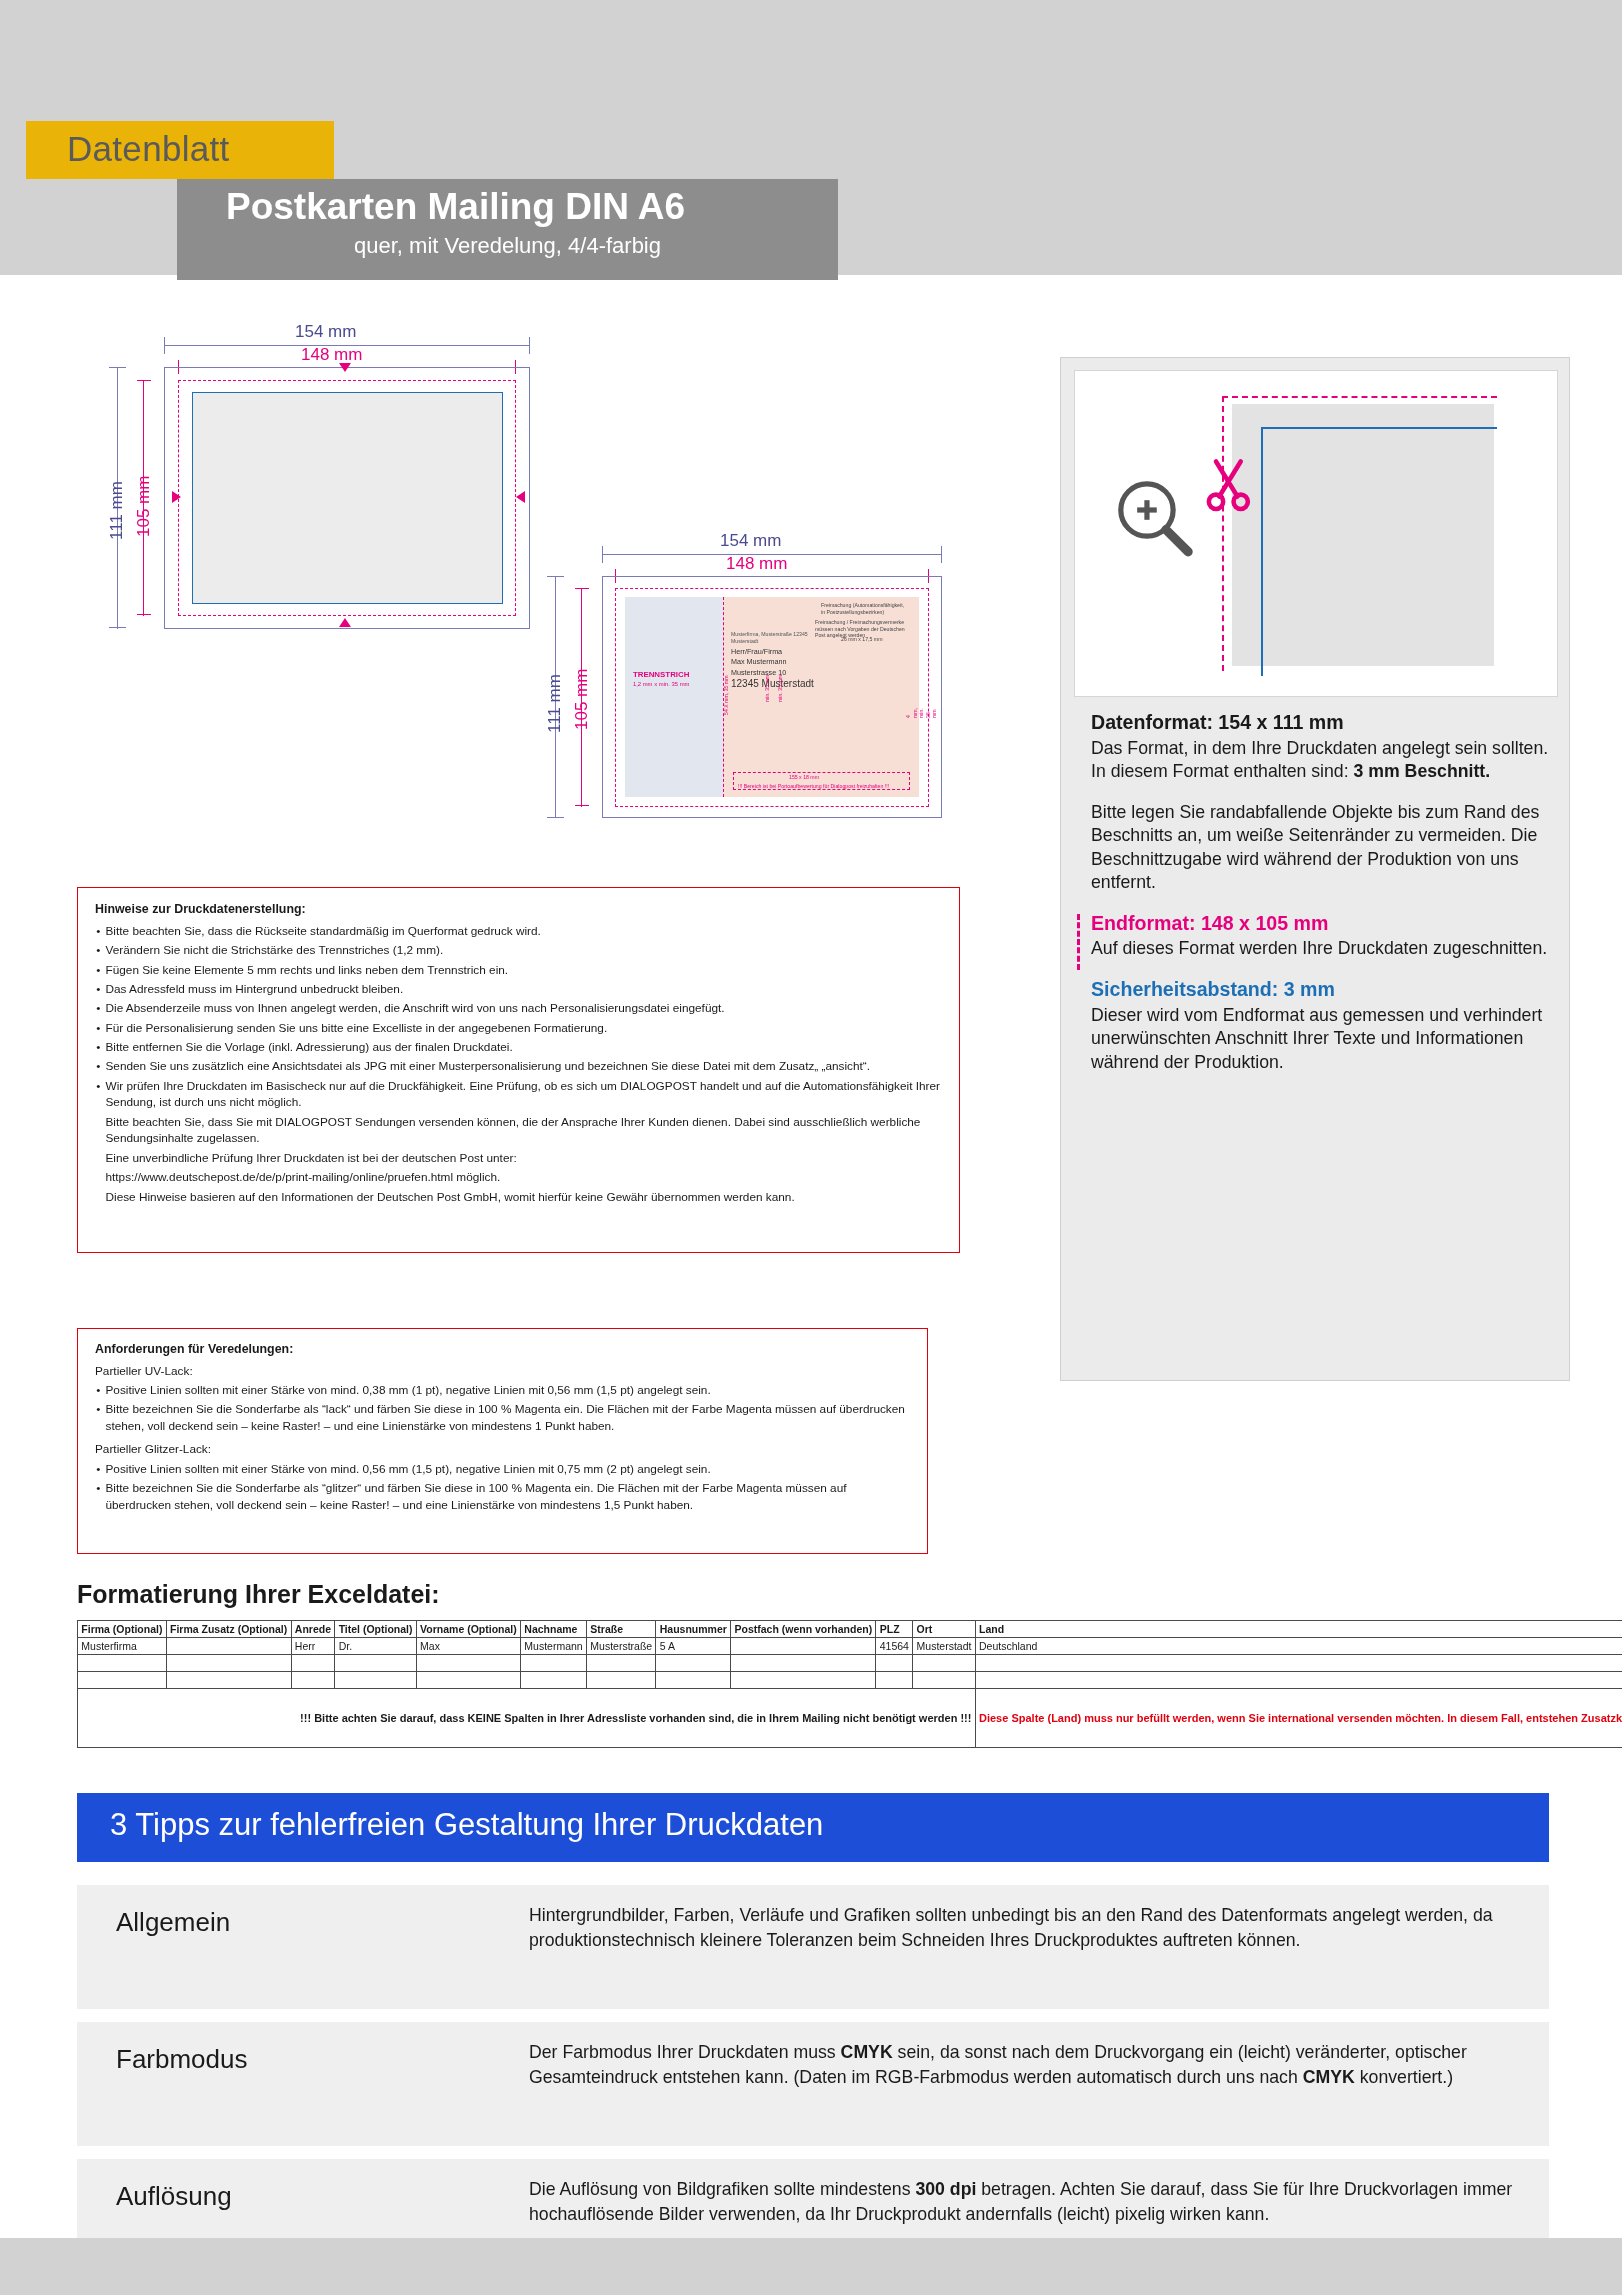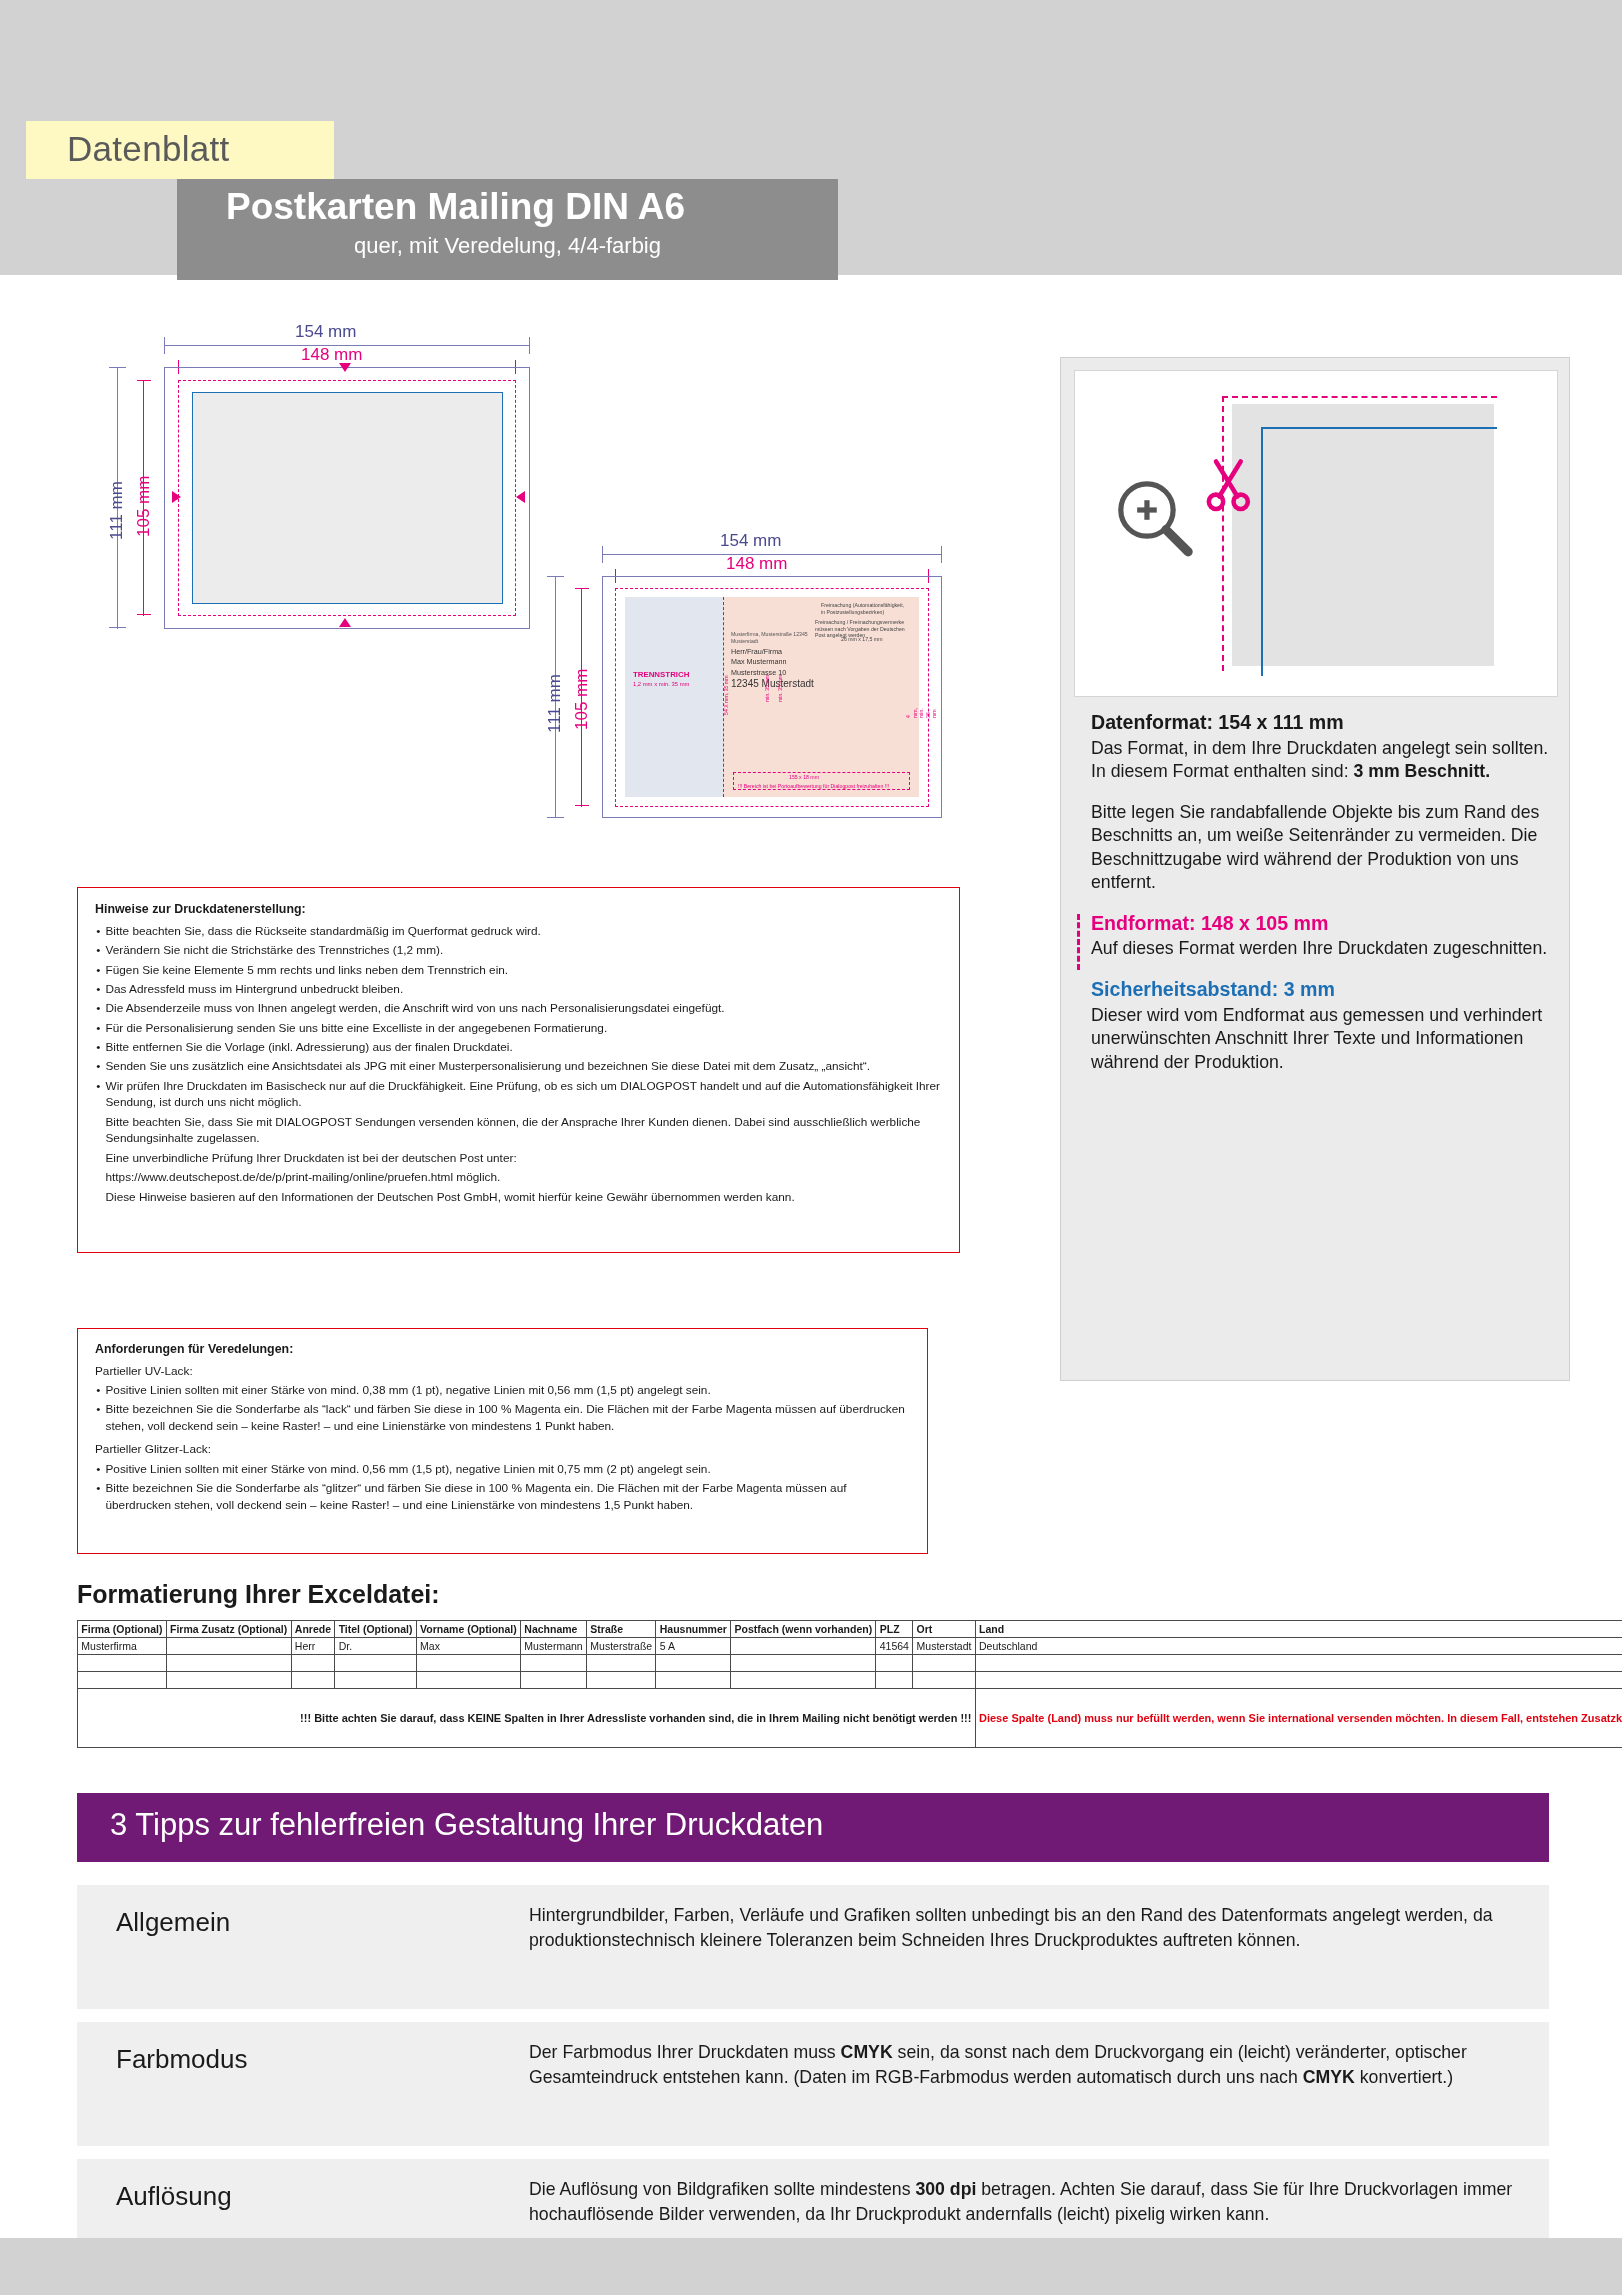--- a/index.html
+++ b/index.html
@@ -16,21 +16,21 @@
     position: absolute; inset: 0;
     background: #ffffff;
   }
   
   .topbar {
     position:absolute; left:0; top:0; width:1623px; height:275px;
     background:#d2d2d2;
   }
   .datenblatt-tab {
     position:absolute; left:26px; top:121px; width:308px; height:58px;
-    background:#fef9c3;
+    background:#eab308;
   }
   .datenblatt-tab span{
     position:absolute; left:41px; top:7.9px;
     font-size:35px; color:#5a5a5a; font-weight:400; letter-spacing:0.3px;
   }
   .titleblock{
     position:absolute; left:177px; top:179px; width:661px; height:101px;
     background:#8d8d8d;
   }
   .title-main{
@@ -118,21 +118,21 @@
   .xtable td, .xtable th{
     border:0.7px solid #4a4a4a; padding:1.3px 3.3px; font-weight:normal; text-align:left;
     height:17px; white-space:nowrap;
   }
   .xtable th{font-weight:bold; background:#ffffff;}
   .warn-row td{height:59px; vertical-align:middle; text-align:right; font-weight:bold; font-size:11px;}
   .warn-red{color:#e2000f; font-size:9.8px; text-align:left; line-height:1.3; font-weight:bold;}
   
   .tipps-head{
     position:absolute; left:77px; top:1793px; width:1472px; height:69px;
-    background:#701a75;
+    background:#1d4ed8;
     padding-left:12px;
   }
   .tipps-head span{
     position:absolute; left:33px; top:14.4px; font-size:31px; color:#ffffff;
   }
   .tiprow{position:absolute; left:77px; width:1472px; background:#efefef;}
   .tiprow .lbl{
     position:absolute; left:39px; top:22px; font-size:26px; color:#1a1a1a;
   }
   .tiprow .txt{

